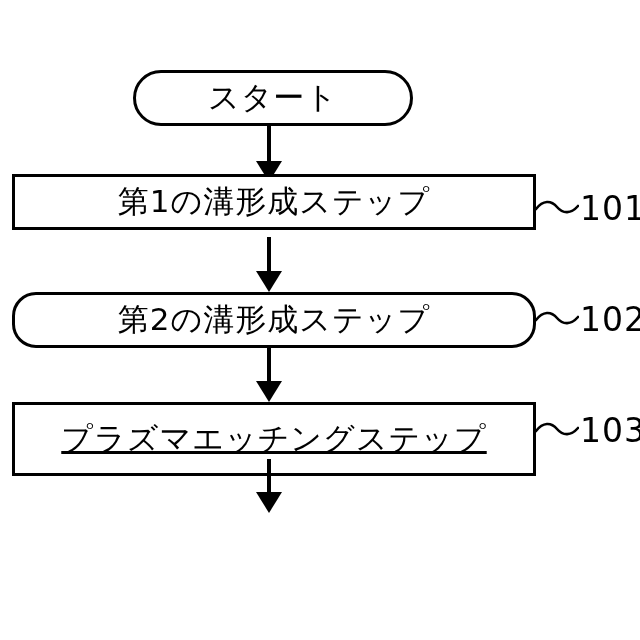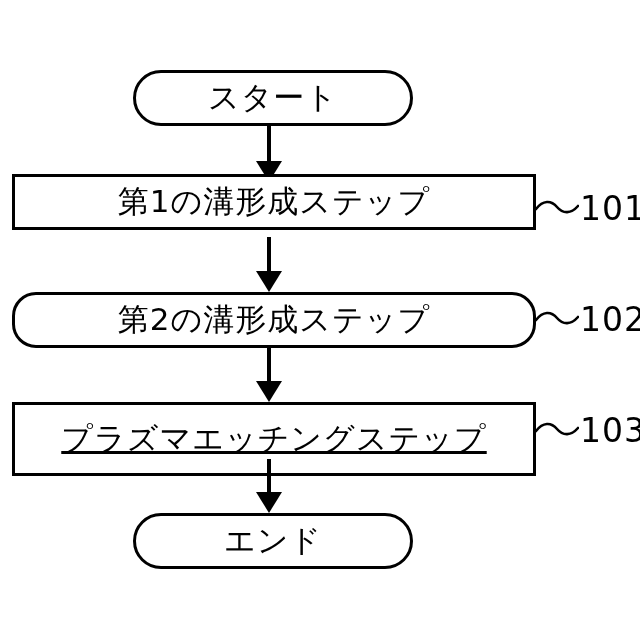--- a/index.html
+++ b/index.html
@@ -134,17 +134,14 @@
   <div class="ref-label r3">
     <svg width="44" height="20" viewBox="0 0 44 20">
       <path d="M1,11 C8,2 16,2 22,9 C28,16 36,16 43,8" fill="none" stroke="#000000" stroke-width="2.6" stroke-linecap="round"></path>
     </svg>
     <span class="ref-number">103</span>
   </div>
 
   <div class="arrow-line a4-line"></div>
   <div class="arrow-head a4-head"></div>
 
-  <div class="node terminal end">
-    <span>エンド</span>
-  </div>
 
 </div>
 
 </body></html>

